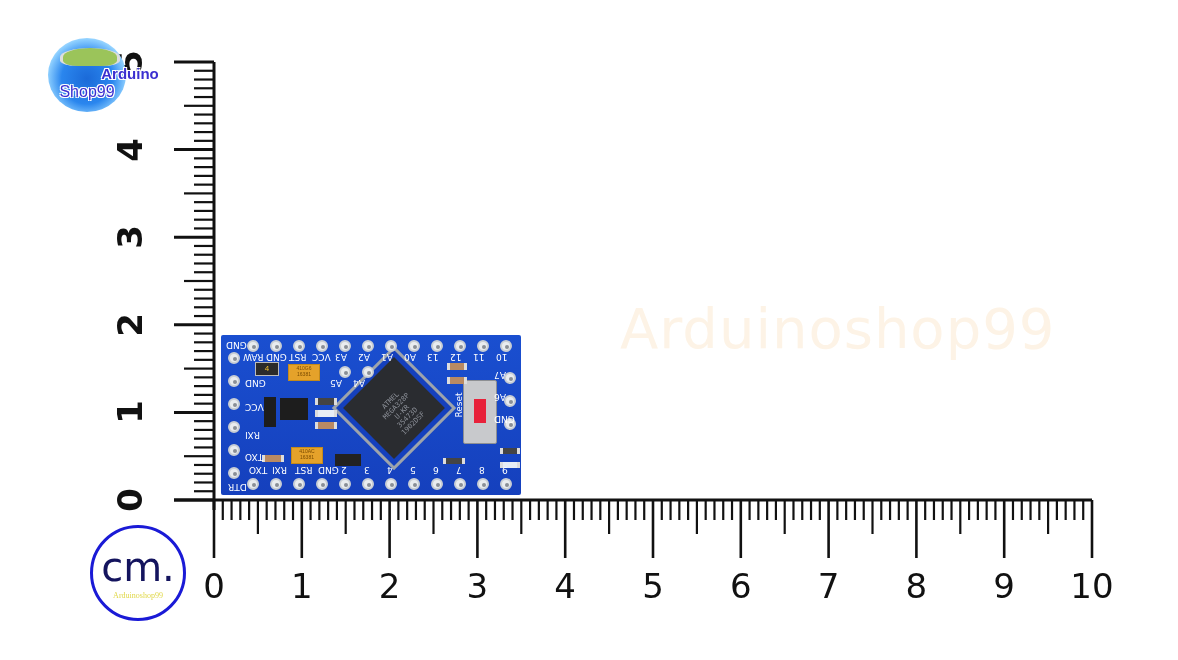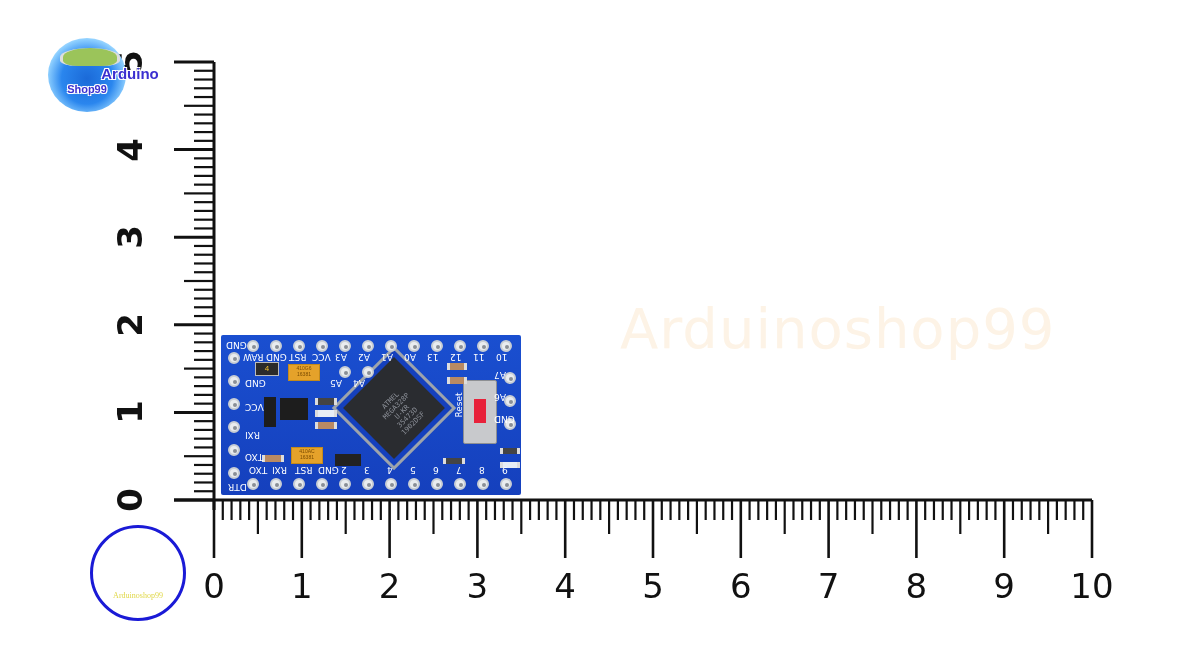--- a/index.html
+++ b/index.html
@@ -4,21 +4,21 @@
 <style>
   html,body{margin:0;padding:0;background:#fff;}
   body{width:1178px;height:660px;position:relative;overflow:hidden;font-family:"Liberation Sans",sans-serif;}
   #ruler-svg{position:absolute;left:0;top:0;}
   .watermark{position:absolute;left:620px;top:296px;font-size:56px;color:#fdf3e6;font-family:"DejaVu Sans",sans-serif;letter-spacing:1px;white-space:nowrap;}
   .logo{position:absolute;left:48px;top:38px;width:78px;height:74px;border-radius:50%;
         background:radial-gradient(circle at 50% 55%,#1b6ad8 0%,#2a86ee 45%,#8fd0ff 70%,rgba(200,235,255,0.4) 85%,rgba(255,255,255,0) 100%);}
   .logo .cap{position:absolute;left:12px;top:10px;width:54px;height:18px;border-radius:50% 50% 30% 30%;background:#9bc45a;}
   .logo .t1{position:absolute;left:2px;top:27px;width:74px;text-align:center;font-weight:bold;font-size:15px;color:#3b2fd0;
             text-shadow:-1px -1px 0 #fff,1px -1px 0 #fff,-1px 1px 0 #fff,1px 1px 0 #fff;padding-left:43px;}
-  .logo .t2{position:absolute;left:2px;top:45px;width:74px;text-align:center;font-weight:bold;font-size:11px;color:#3b2fd0;
+  .logo .t2{position:absolute;left:2px;top:45px;width:74px;text-align:center;font-weight:normal;font-size:16px;color:#3b2fd0;
             text-shadow:-1px -1px 0 #fff,1px -1px 0 #fff,-1px 1px 0 #fff,1px 1px 0 #fff;}
   .cm-badge{position:absolute;left:90px;top:525px;width:90px;height:90px;border:3px solid #1a1ad6;border-radius:50%;background:#fff;}
   .cm-badge .cm{position:absolute;left:0;top:16px;width:90px;text-align:center;font-size:40px;color:#14145e;font-family:"DejaVu Sans",sans-serif;}
   .cm-badge .sub{position:absolute;left:0;top:63px;width:90px;text-align:center;font-size:8px;color:#e0d84a;font-family:"Liberation Serif",serif;}
   .xlabel{position:absolute;top:566px;font-size:34px;color:#111;transform:translateX(-50%);font-family:"DejaVu Sans",sans-serif;}
   .ylabel{position:absolute;left:118px;font-size:34px;color:#111;transform:translateY(-50%) rotate(-90deg);font-family:"DejaVu Sans",sans-serif;font-weight:bold;}
   
   .board{position:absolute;left:221px;top:335px;width:300px;height:160px;background:#1646c8;
          background:linear-gradient(180deg,#1a4fd0 0%,#1540bd 100%);border-radius:2px;}
   .pin{position:absolute;width:12px;height:12px;border-radius:50%;background:#e9ecef;border:2px solid #c9ced4;box-sizing:border-box;}
@@ -218,20 +218,21 @@
     <div class="ylabel" style="top: 62px;">5</div>
   </div>
 
 <div class="logo">
   <div class="cap"></div>
   <div class="t1">Arduino</div>
   <div class="t2">Shop99</div>
 </div>
 
 <div class="cm-badge">
+  <div class="cm">cm.</div>
   <div class="sub">Arduinoshop99</div>
 </div>
 
 <div class="board"></div>
 <div id="board-parts">
   <div class="chip"></div>
   <div class="chip-txt" id="chiptxt">
       <div>ATMEL</div>
       <div>MEGA328P</div>
       <div>U-KR</div>

